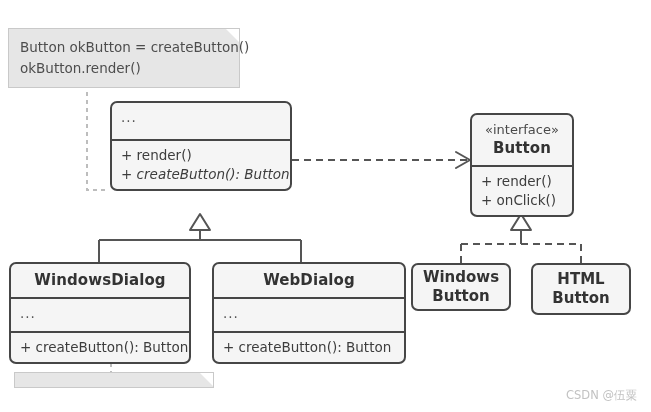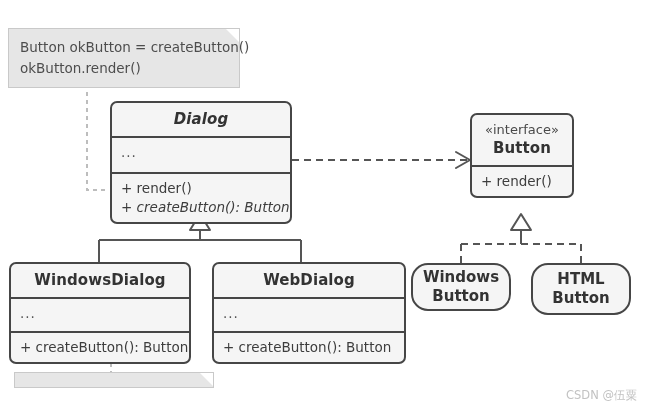--- a/index.html
+++ b/index.html
@@ -83,21 +83,21 @@
     font-size: 13.5px;
     letter-spacing: 1px;
   }
 
   
   .leaf-box {
     position: absolute;
     box-sizing: border-box;
     background: #f5f5f5;
     border: 2px solid #464646;
-    border-radius: 17px;
+    border-radius: 7px;
     display: flex;
     flex-direction: column;
     align-items: center;
     justify-content: center;
     text-align: center;
   }
   .leaf-line {
     font-size: 15px;
     font-weight: bold;
     color: #333333;
@@ -179,39 +179,37 @@
     </g>
   </svg>
 
   <div class="note" style="left:8px; top:28px; width:232px;">
     <span class="fold"></span>
     <div class="note-line">Button okButton = createButton()</div>
     <div class="note-line">okButton.render()</div>
   </div>
 
   <div class="uml-box" style="left:110px; top:101px; width:182px;">
-    <div class="uml-compartment title-compartment">
-      <span class="cls-title abstract">Dialog</span>
-    </div>
     <div class="uml-compartment" style="height:36px;">
       <div class="ellipsis">...</div>
     </div>
     <div class="uml-compartment">
       <div class="member">+ render()</div>
       <div class="member abstract">+ createButton(): Button</div>
     </div>
   </div>
 
   <div class="uml-box" style="left:470px; top:113px; width:104px;">
     <div class="uml-compartment title-compartment">
       <span class="stereotype">«interface»</span>
       <span class="cls-title">Button</span>
     </div>
     <div class="uml-compartment">
       <div class="member">+ render()</div>
+      <div class="member">+ onClick()</div>
     </div>
   </div>
 
   <div class="uml-box" style="left:9px; top:262px; width:182px;">
     <div class="uml-compartment title-compartment">
       <span class="cls-title">WindowsDialog</span>
     </div>
     <div class="uml-compartment" style="height:34px;">
       <div class="ellipsis">...</div>
     </div>

